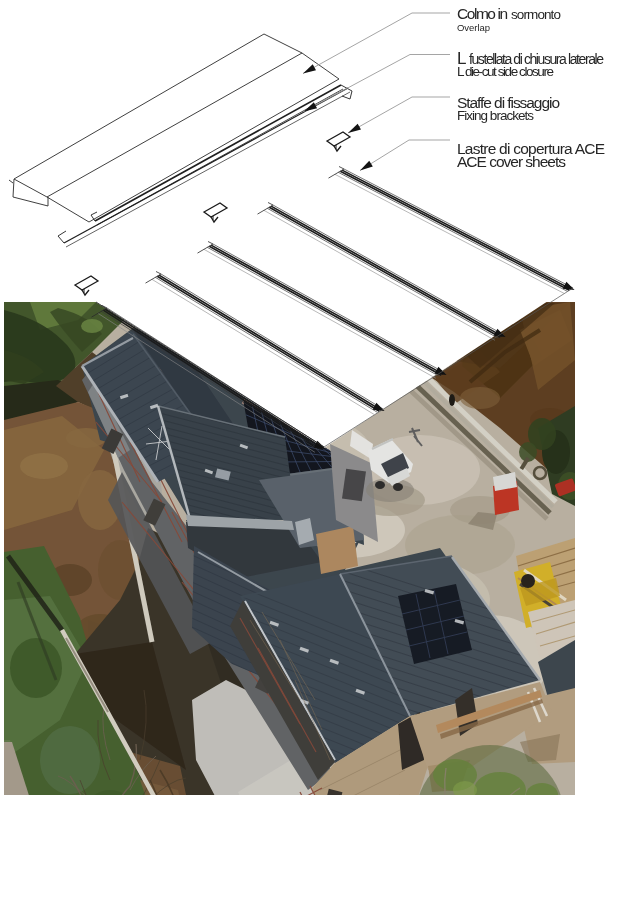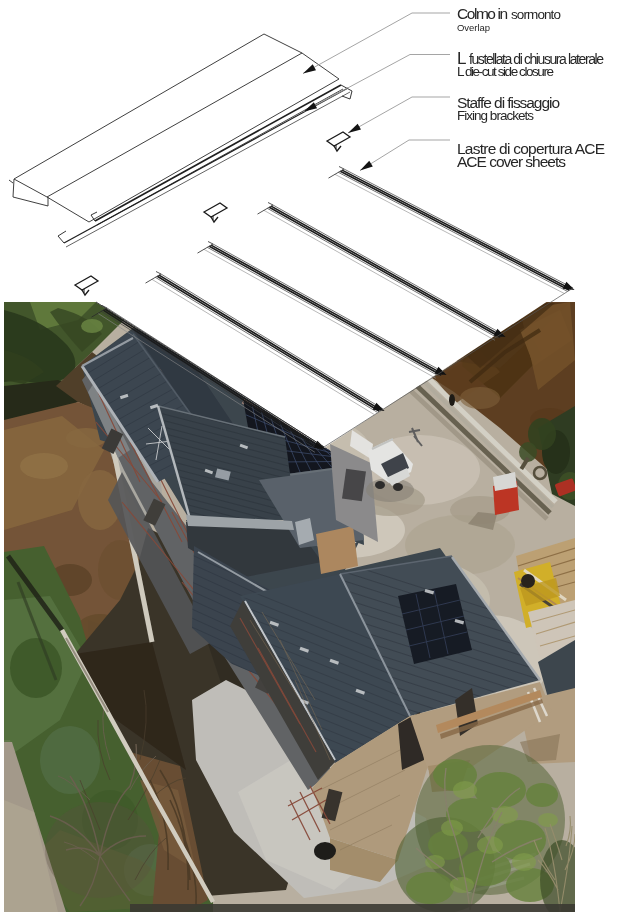--- a/index.html
+++ b/index.html
@@ -1,15 +1,15 @@
 <!DOCTYPE html>
 <html><head><meta charset="utf-8">
 <style>
 html,body{margin:0;padding:0;background:#ffffff;}
-#page{position:relative;width:621px;height:912px;background:#f0abfc;overflow:hidden;font-family:"Liberation Sans",sans-serif;}
+#page{position:relative;width:621px;height:795px;background:#f0abfc;overflow:hidden;font-family:"Liberation Sans",sans-serif;}
 </style></head><body>
 <div id="page">
 <svg width="621" height="912" viewBox="0 0 621 912" xmlns="http://www.w3.org/2000/svg">
 <defs>
 <clipPath id="photoclip">
           <rect x="4" y="302" width="571" height="610"></rect>
         </clipPath>
 </defs>
 
 <rect x="0" y="0" width="621" height="912" fill="#ffffff"></rect>

